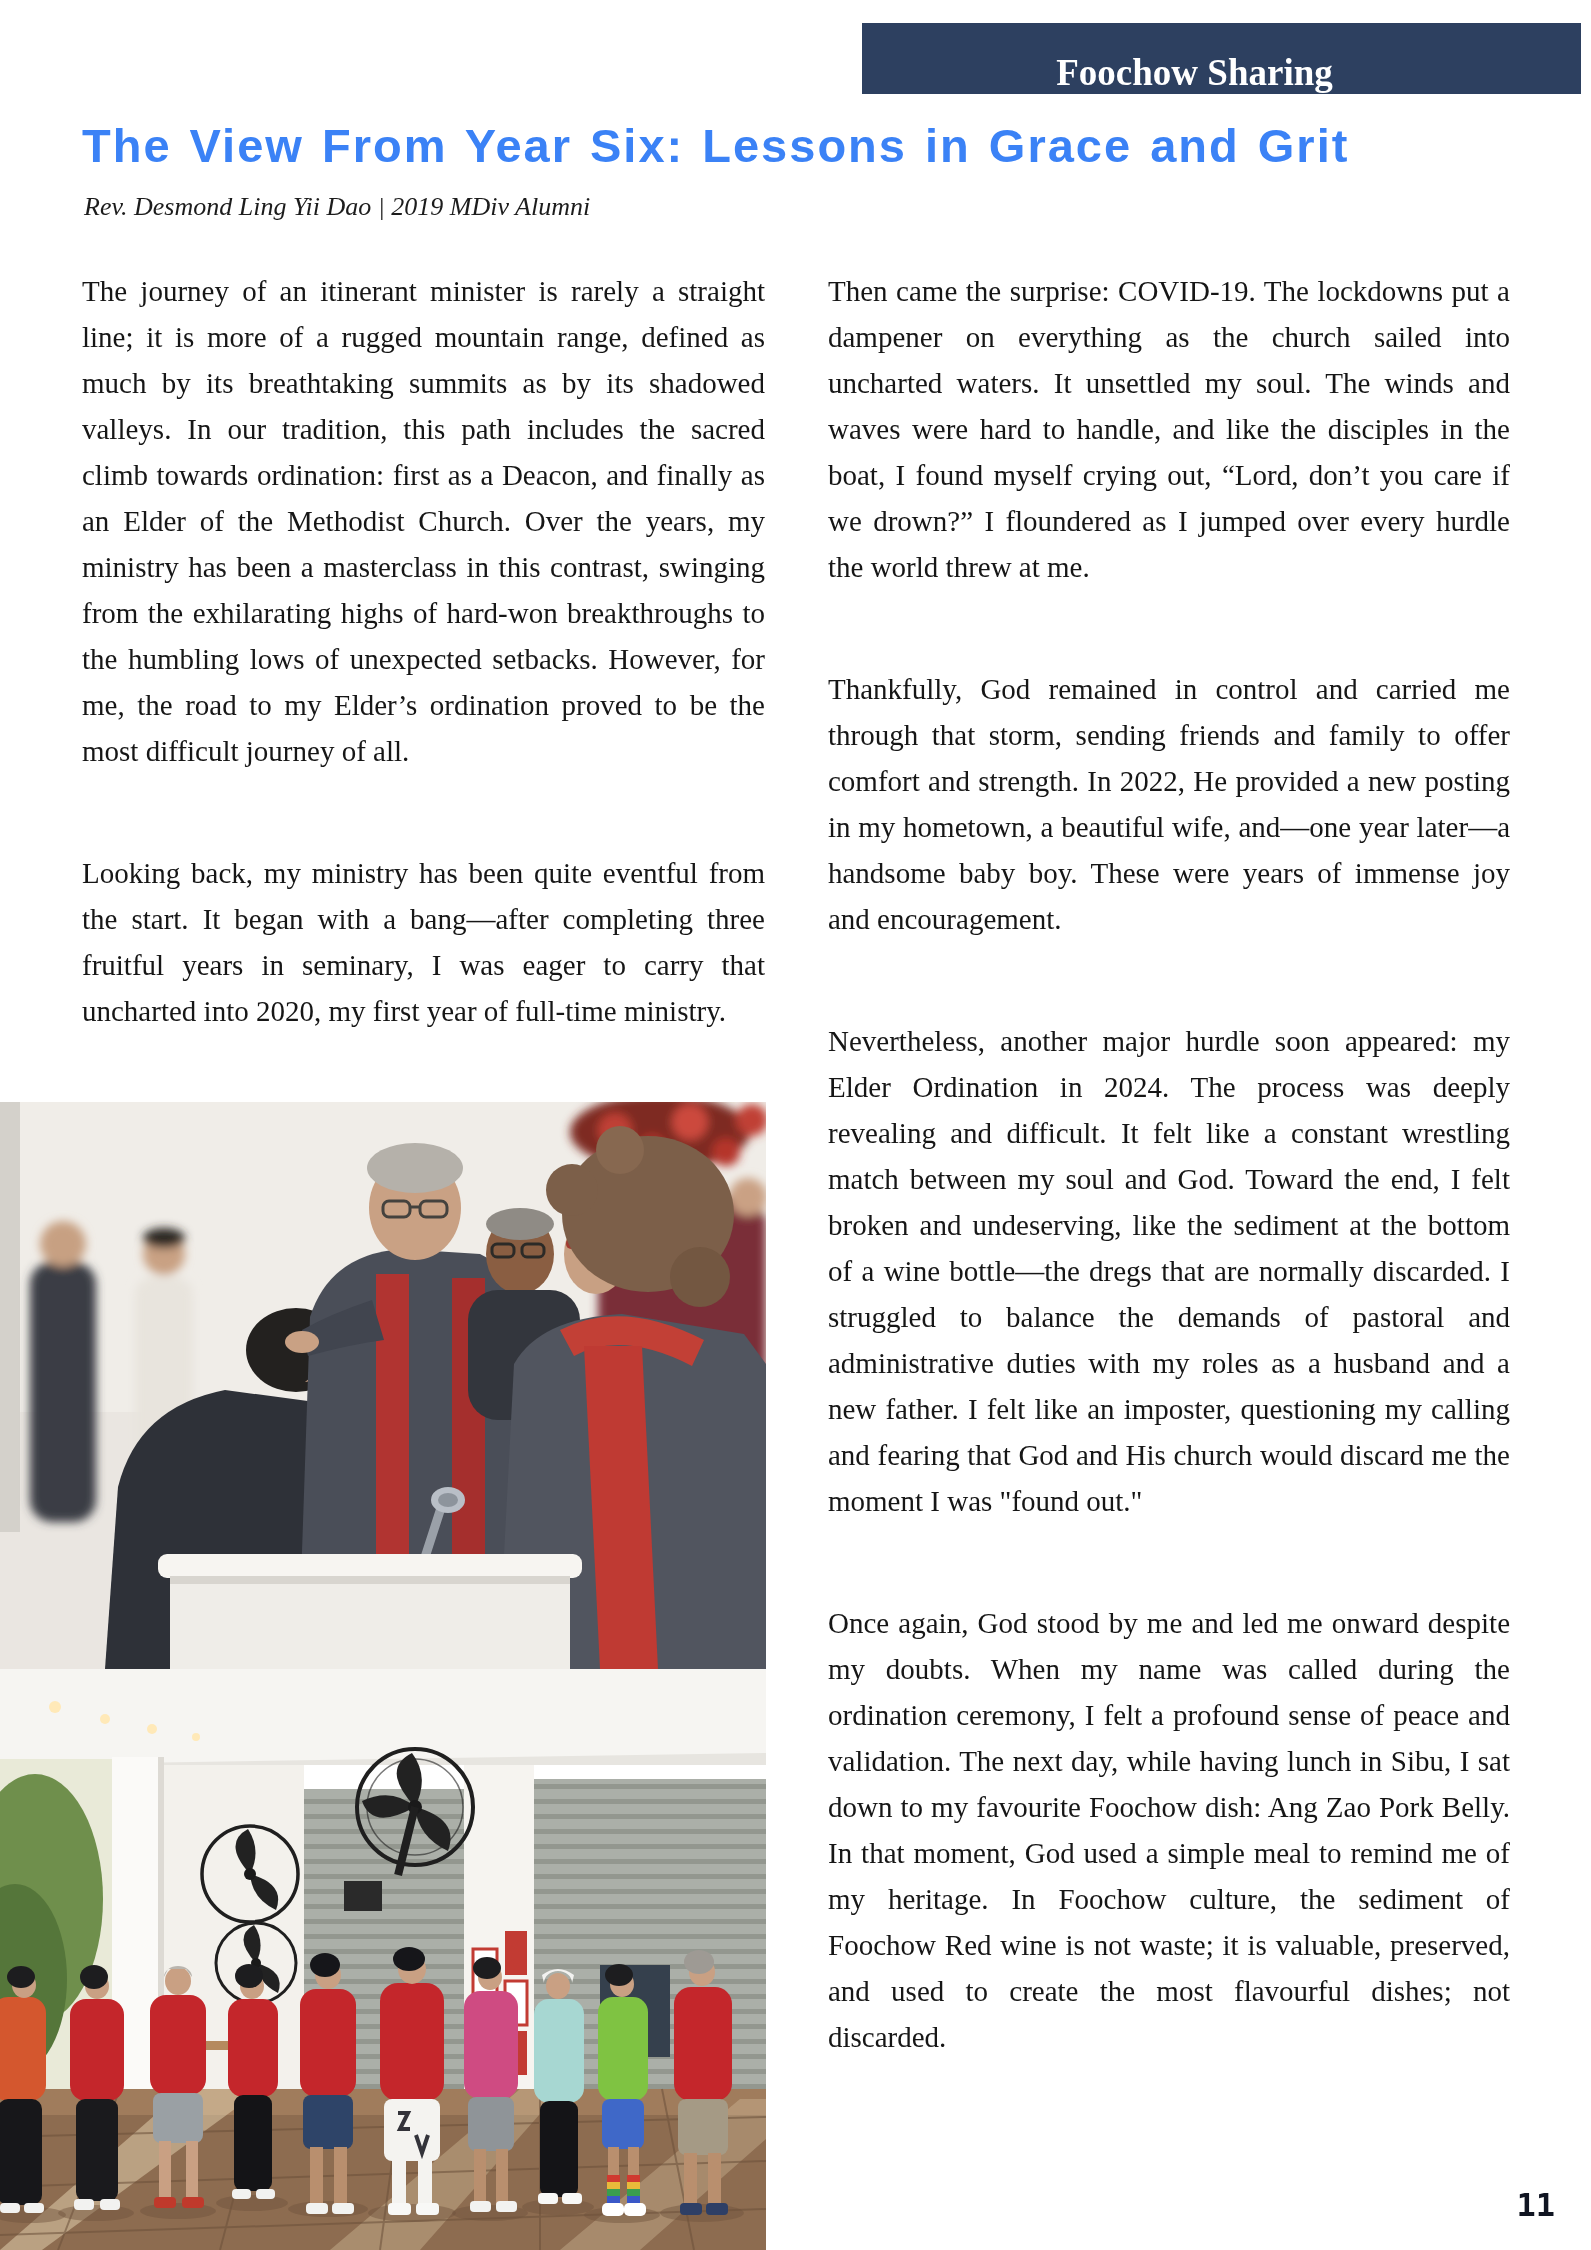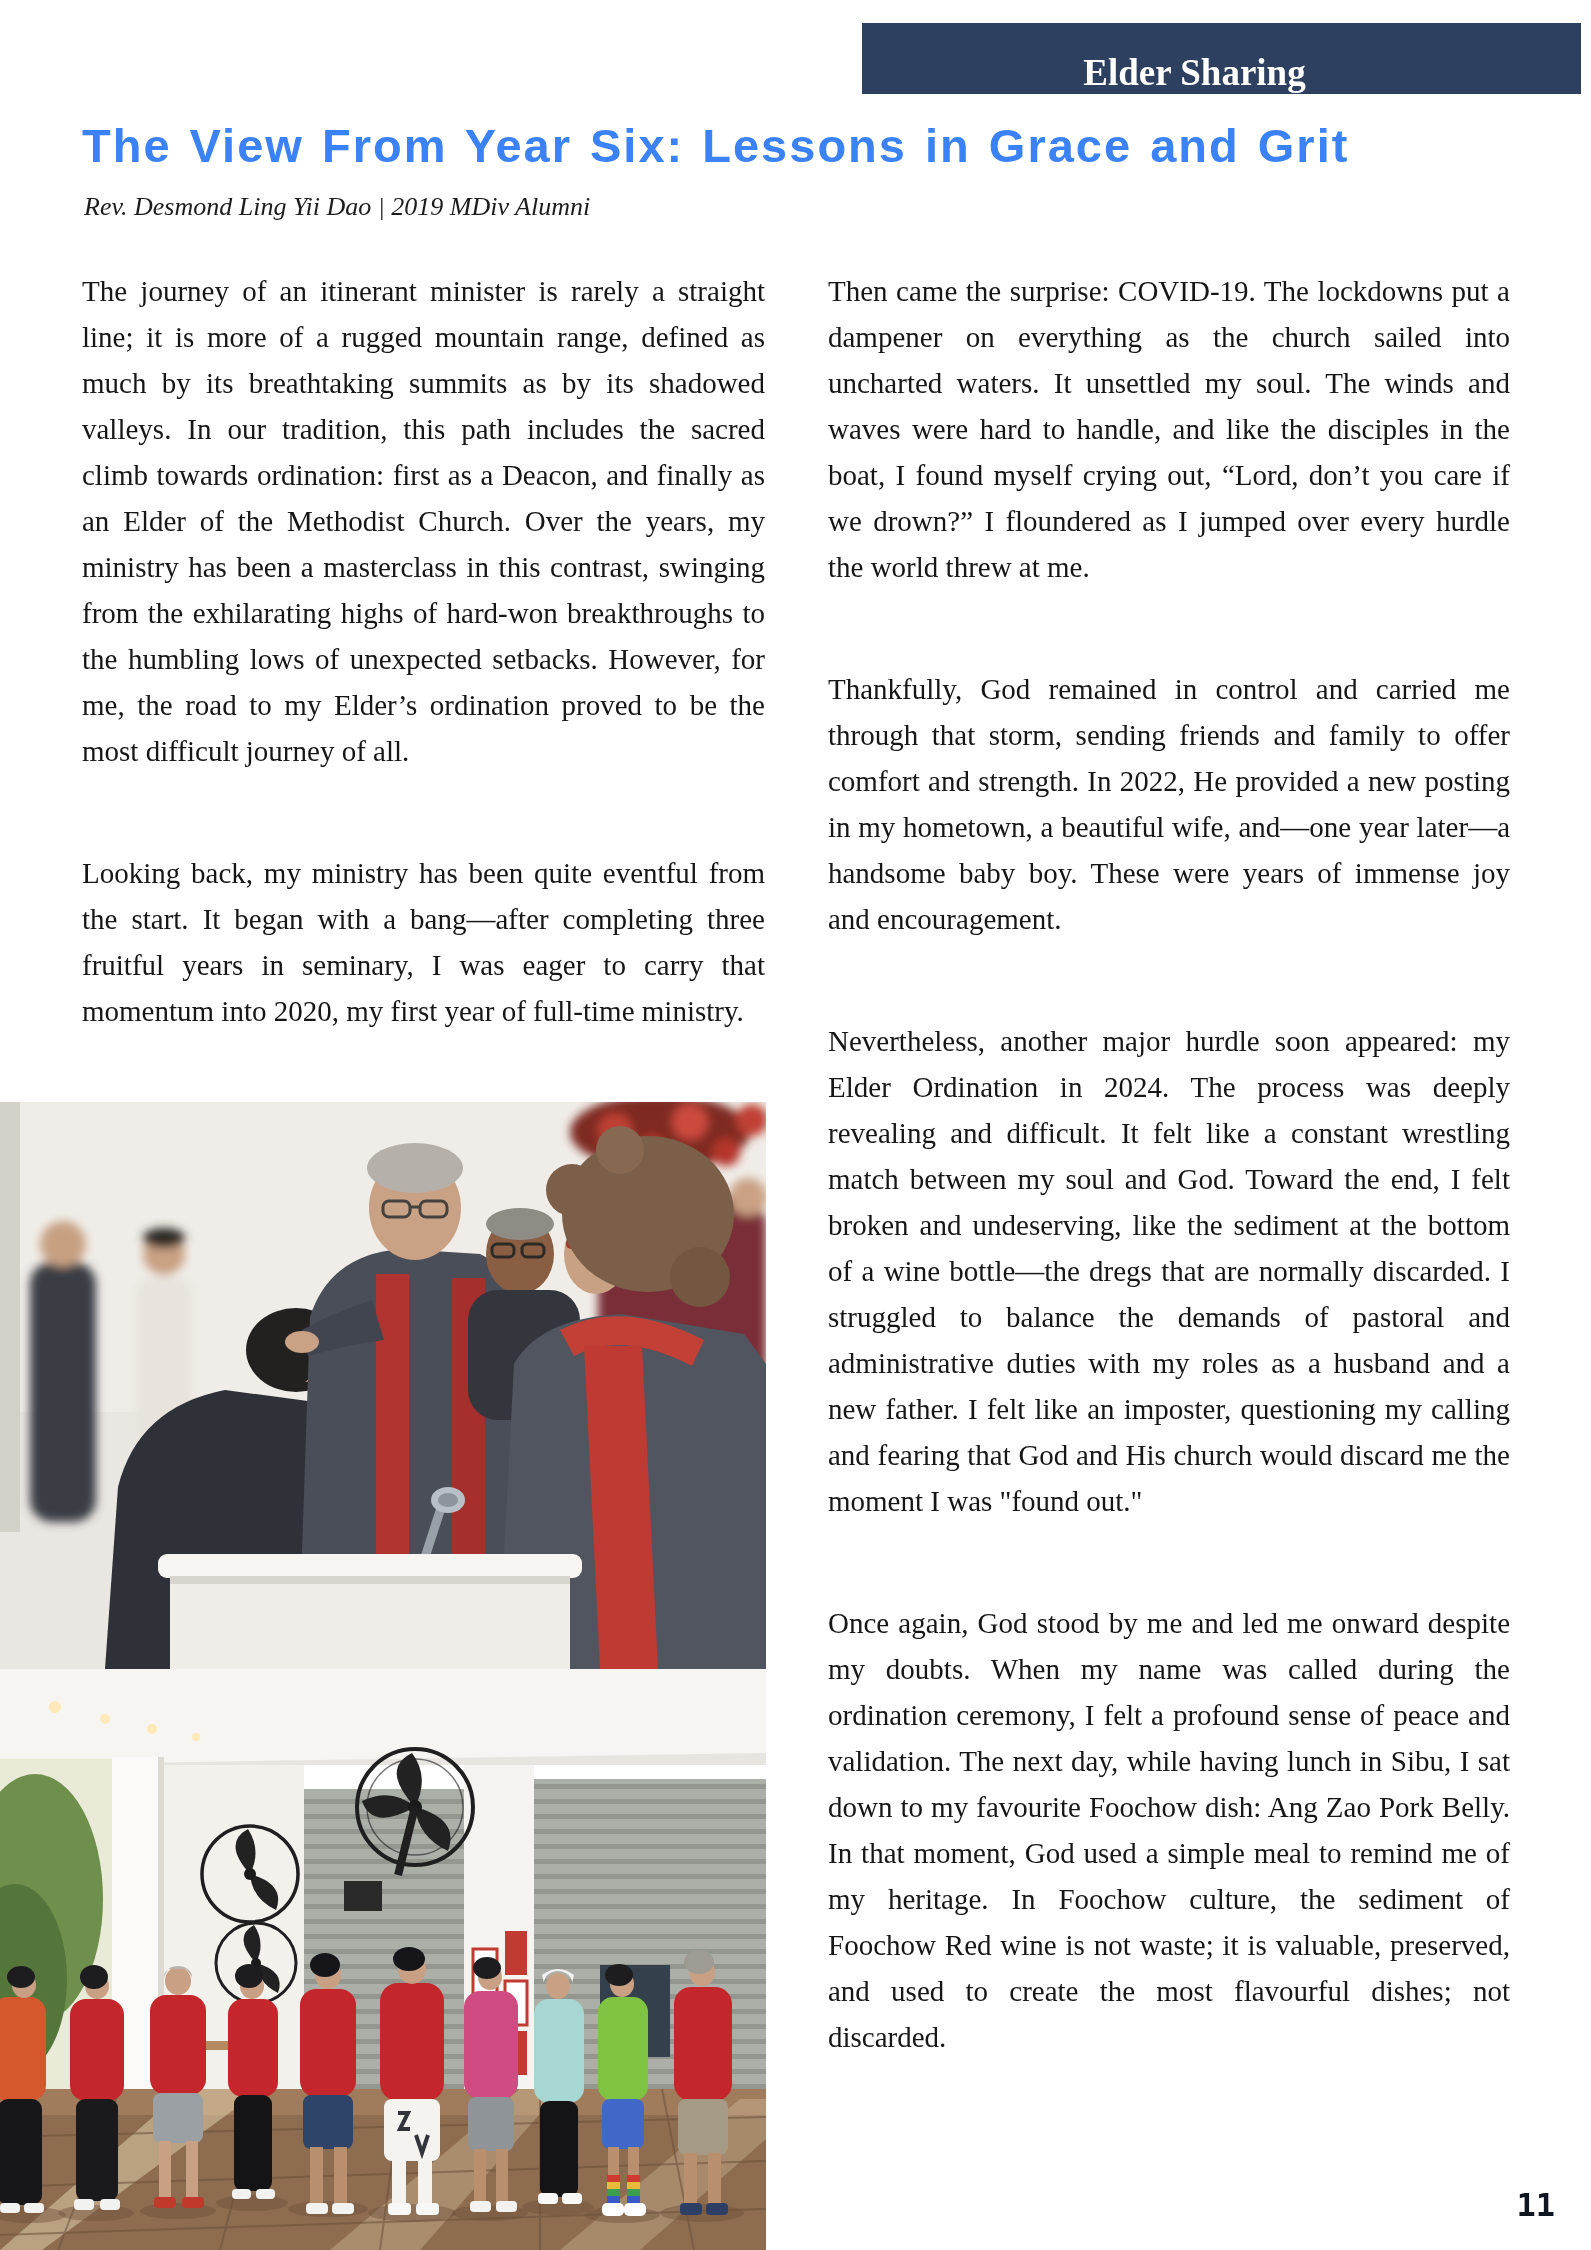--- a/index.html
+++ b/index.html
@@ -85,30 +85,30 @@
     color:#101522;
   }
 </style>
 </head>
 <body>
 
 <div class="page">
 
   <div class="banner">
     <span class="zh">校友分享</span>
-    <span class="en">Elder Sharing</span>
+    <span class="en">Foochow Sharing</span>
   </div>
 
   <h1 class="title">The View From Year Six: Lessons in Grace and Grit</h1>
   <div class="byline">Rev. Desmond Ling Yii Dao | 2019 MDiv Alumni</div>
 
   <div class="columns">
     <div class="col col-left">
       <p>The journey of an itinerant minister is rarely a straight line; it is more of a rugged mountain range, defined as much by its breathtaking summits as by its shadowed valleys. In our tradition, this path includes the sacred climb towards ordination: first as a Deacon, and finally as an Elder of the Methodist Church. Over the years, my ministry has been a masterclass in this contrast, swinging from the exhilarating highs of hard-won breakthroughs to the humbling lows of unexpected setbacks. However, for me, the road to my Elder’s ordination proved to be the most difficult journey of all.</p>
-      <p>Looking back, my ministry has been quite eventful from the start. It began with a bang—after completing three fruitful years in seminary, I was eager to carry that momentum into 2020, my first year of full-time ministry.</p>
+      <p>Looking back, my ministry has been quite eventful from the start. It began with a bang—after completing three fruitful years in seminary, I was eager to carry that uncharted into 2020, my first year of full-time ministry.</p>
     </div>
     <div class="col col-right">
       <p>Then came the surprise: COVID-19. The lockdowns put a dampener on everything as the church sailed into uncharted waters. It unsettled my soul. The winds and waves were hard to handle, and like the disciples in the boat, I found myself crying out, “Lord, don’t you care if we drown?” I floundered as I jumped over every hurdle the world threw at me.</p>
       <p>Thankfully, God remained in control and carried me through that storm, sending friends and family to offer comfort and strength. In 2022, He provided a new posting in my hometown, a beautiful wife, and—one year later—a handsome baby boy. These were years of immense joy and encouragement.</p>
       <p>Nevertheless, another major hurdle soon appeared: my Elder Ordination in 2024. The process was deeply revealing and difficult. It felt like a constant wrestling match between my soul and God. Toward the end, I felt broken and undeserving, like the sediment at the bottom of a wine bottle—the dregs that are normally discarded. I struggled to balance the demands of pastoral and administrative duties with my roles as a husband and a new father. I felt like an imposter, questioning my calling and fearing that God and His church would discard me the moment I was "found out."</p>
       <p>Once again, God stood by me and led me onward despite my doubts. When my name was called during the ordination ceremony, I felt a profound sense of peace and validation. The next day, while having lunch in Sibu, I sat down to my favourite Foochow dish: Ang Zao Pork Belly. In that moment, God used a simple meal to remind me of my heritage. In Foochow culture, the sediment of Foochow Red wine is not waste; it is valuable, preserved, and used to create the most flavourful dishes; not discarded.</p>
     </div>
   </div>
 
   <div class="photo photo-1">

